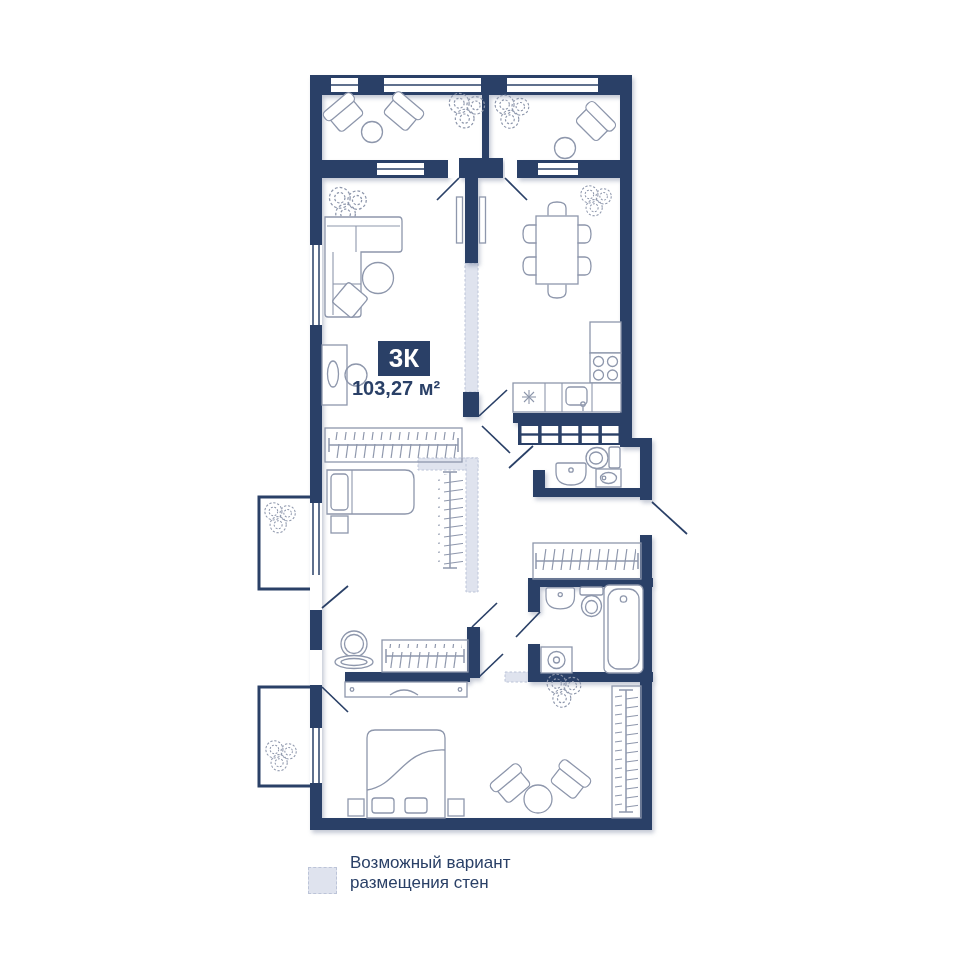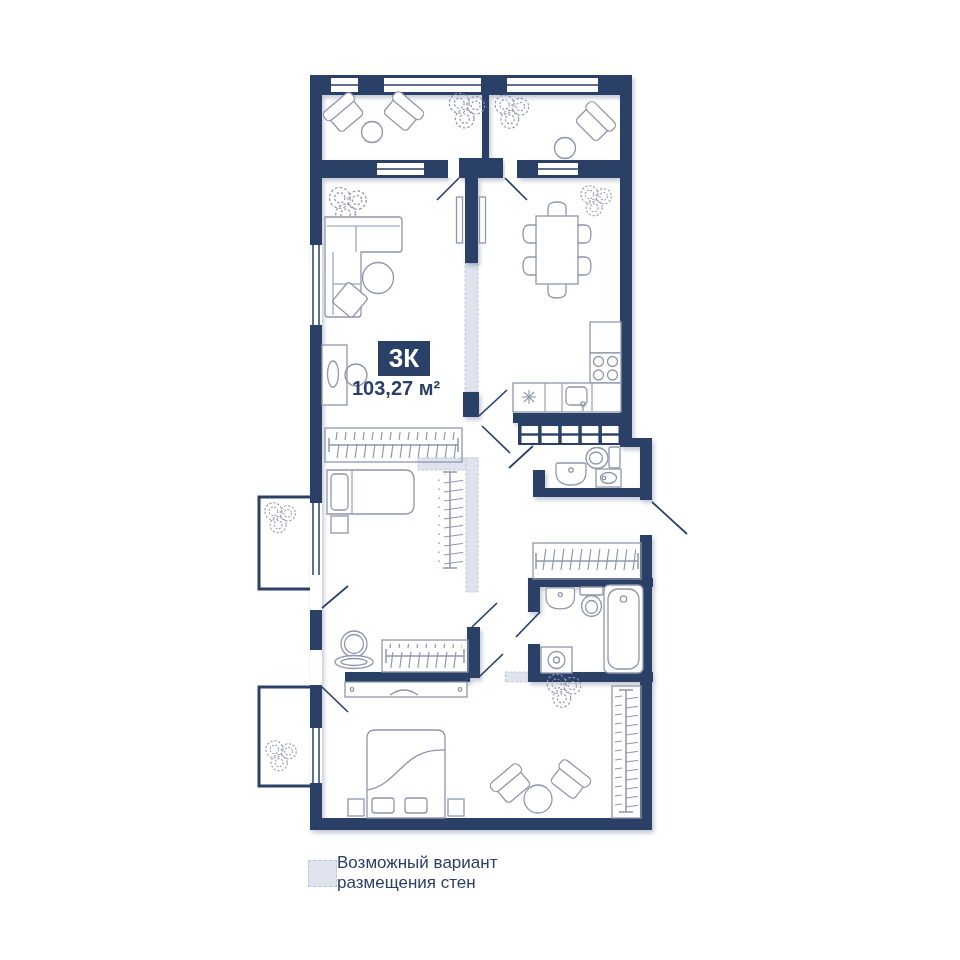--- a/index.html
+++ b/index.html
@@ -15,21 +15,21 @@
   .door{fill:none;stroke:var(--wall);stroke-width:1.7;}
   .glz {fill:none;stroke:var(--wall);stroke-width:1.5;}
   .balc{fill:none;stroke:var(--wall);stroke-width:3;}
   .rail{fill:none;stroke:var(--line);stroke-width:1.5;}
   .shadowed{filter:drop-shadow(2px 3px 2px rgba(38,58,99,0.28));}
   .badge{position:absolute;left:378px;top:341px;width:52px;height:35px;
          background:var(--wall);color:var(--badge-text);font-size:26px;font-weight:bold;
          display:flex;align-items:center;justify-content:center;}
   .area{position:absolute;left:352px;top:377px;width:120px;font-size:20px;font-weight:bold;
         color:var(--text);}
-  .legend{position:absolute;left:308px;top:853px;display:flex;align-items:center;}
+  .legend{position:absolute;left:308px;top:853px;display:flex;gap:13px;align-items:flex-end;}
   .legend-swatch{width:29px;height:27px;background:var(--variant-fill);
                  border:1.5px dashed var(--variant-border);box-sizing:border-box;}
   .legend-text{font-size:17px;line-height:1.2;color:var(--text);font-weight:500;}
 </style>
 </head>
 <body>
 
 <div class="stage">
 
 <svg width="960" height="960" viewBox="0 0 960 960">

